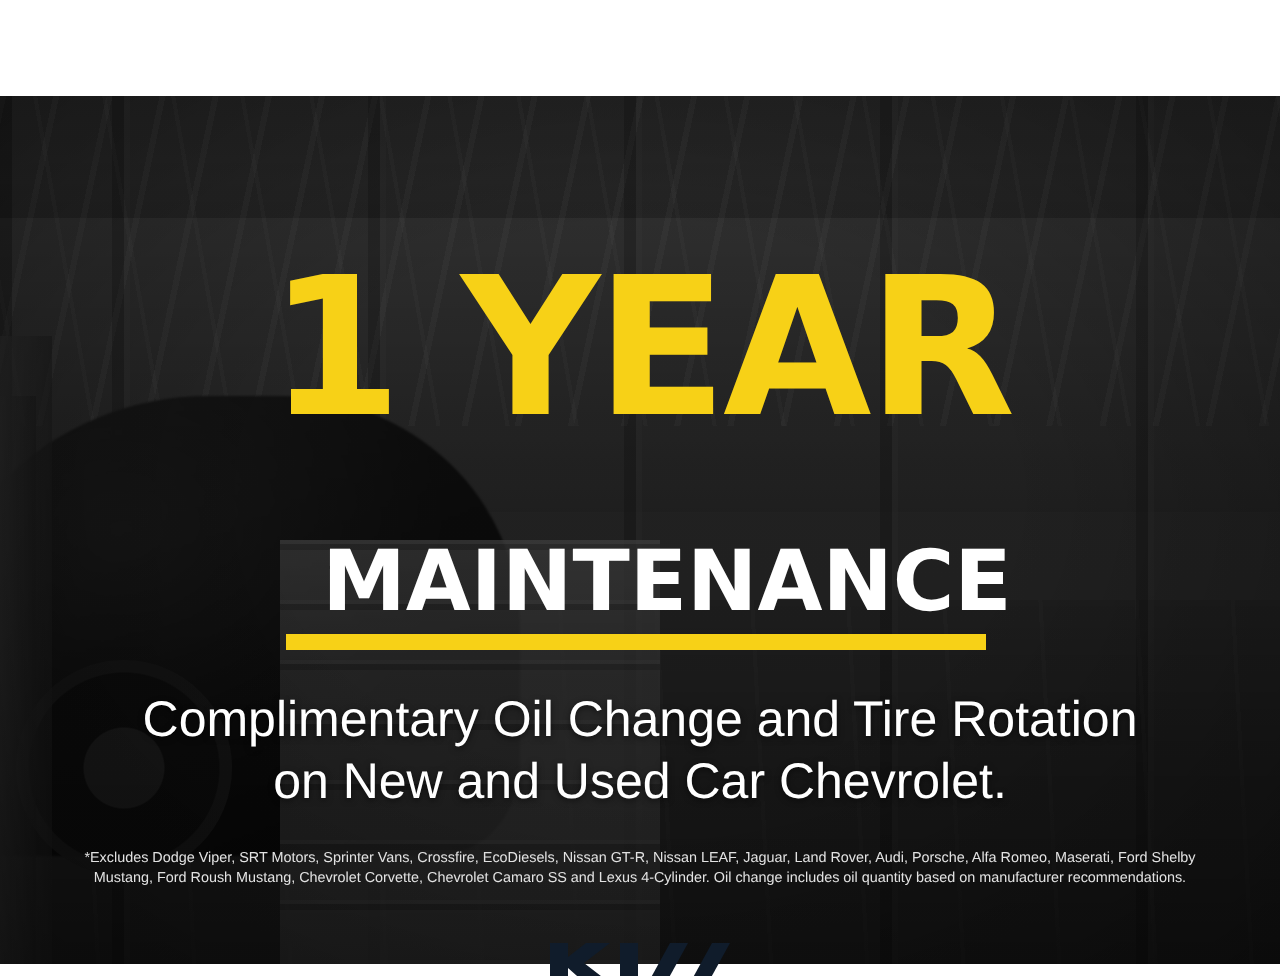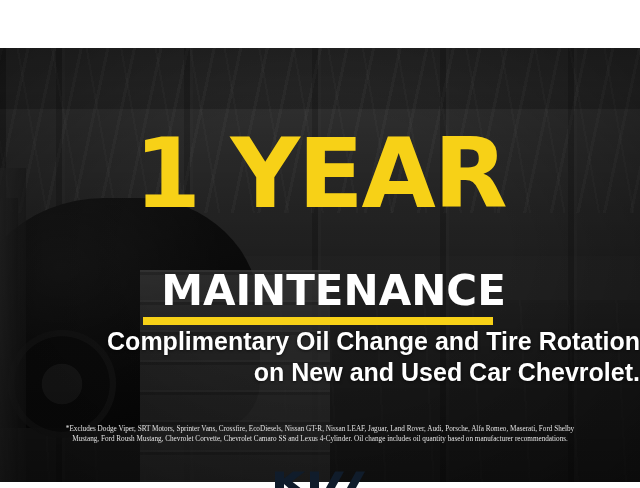--- a/index.html
+++ b/index.html
@@ -176,40 +176,40 @@
     left: 143px;
     top: 269px;
     width: 350px;
     height: 8px;
     background: #F7D117;
   }
 
   .promo {
     position: absolute;
     left: 0; right: 0;
-    top: 278px;
-    text-align: right;
+    top: 297px;
+    text-align: center;
     color: #ffffff;
-    font-weight: bold;
+    font-weight: normal;
     font-size: 25px;
     line-height: 31px;
     font-family: "Liberation Sans", sans-serif;
     text-shadow: 0 1px 3px rgba(0,0,0,0.55);
   }
 
   .disclaimer {
     position: absolute;
     left: 14px;
     right: 14px;
     top: 376px;
     text-align: center;
     color: #e2e2e2;
     font-size: 7.2px;
     line-height: 10.2px;
-    font-family: Liberation Serif, serif;
+    font-family: Liberation Sans, sans-serif;
   }
   .disclaimer div { white-space: nowrap; }
 
   
   .footer {
     position: absolute;
     left: 0;
     top: 434px;
     width: 640px;
     height: 54px;

